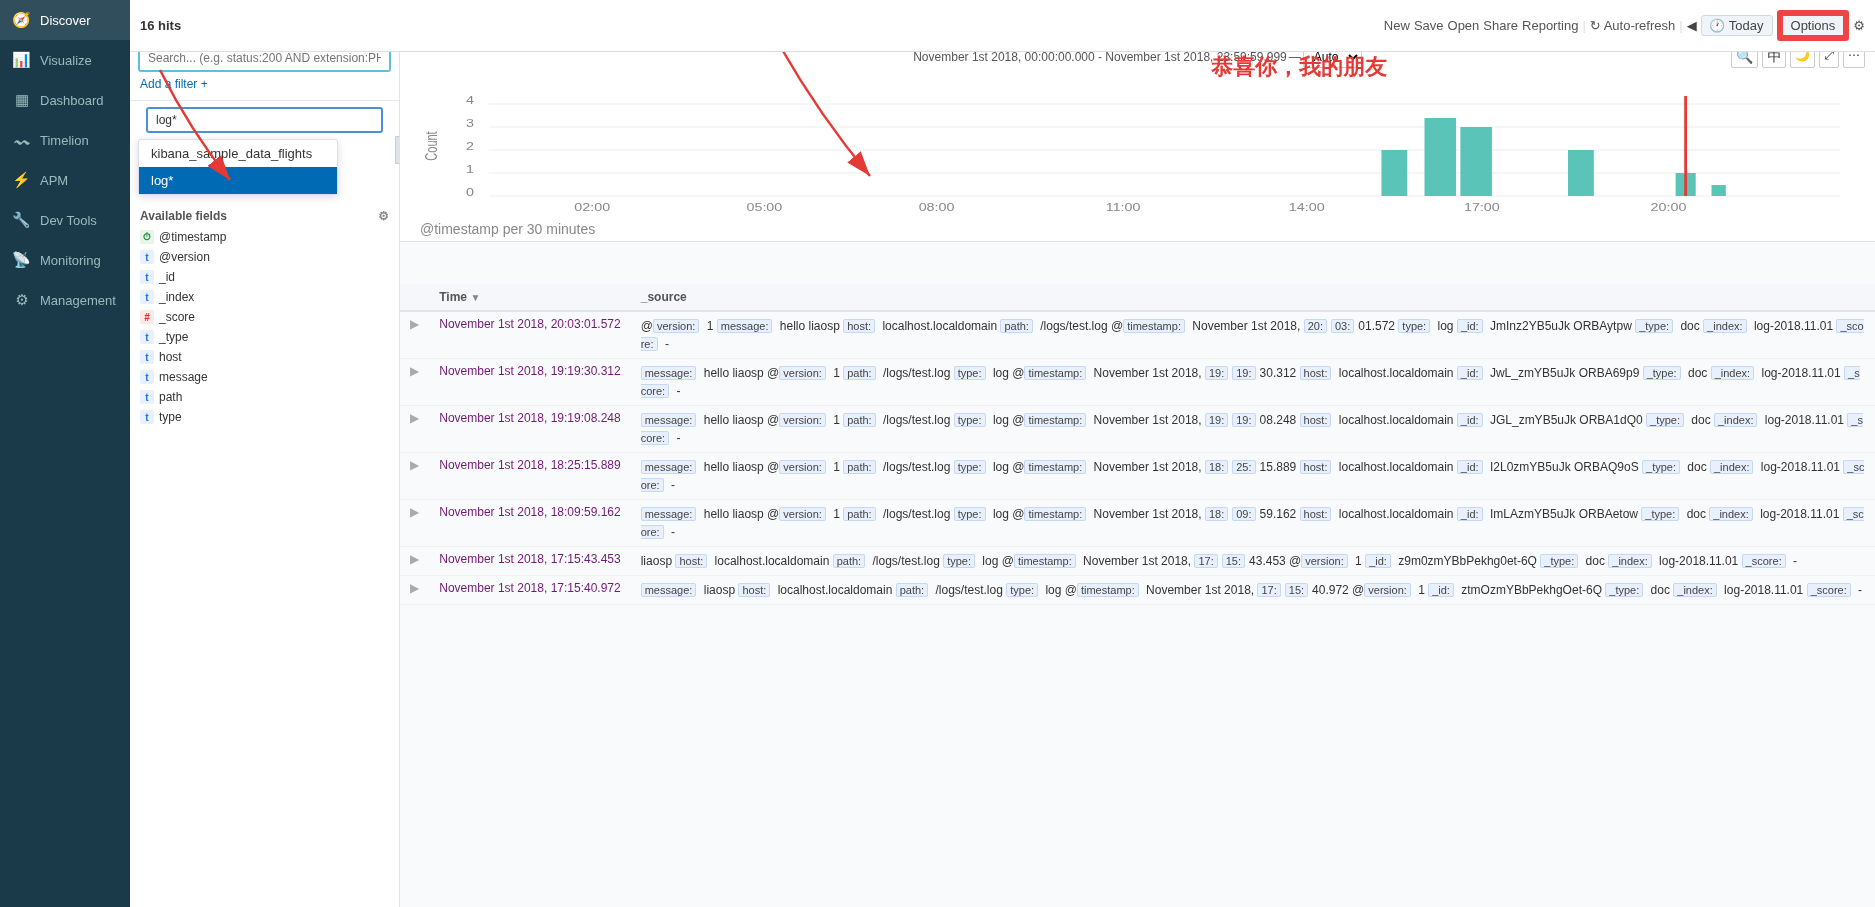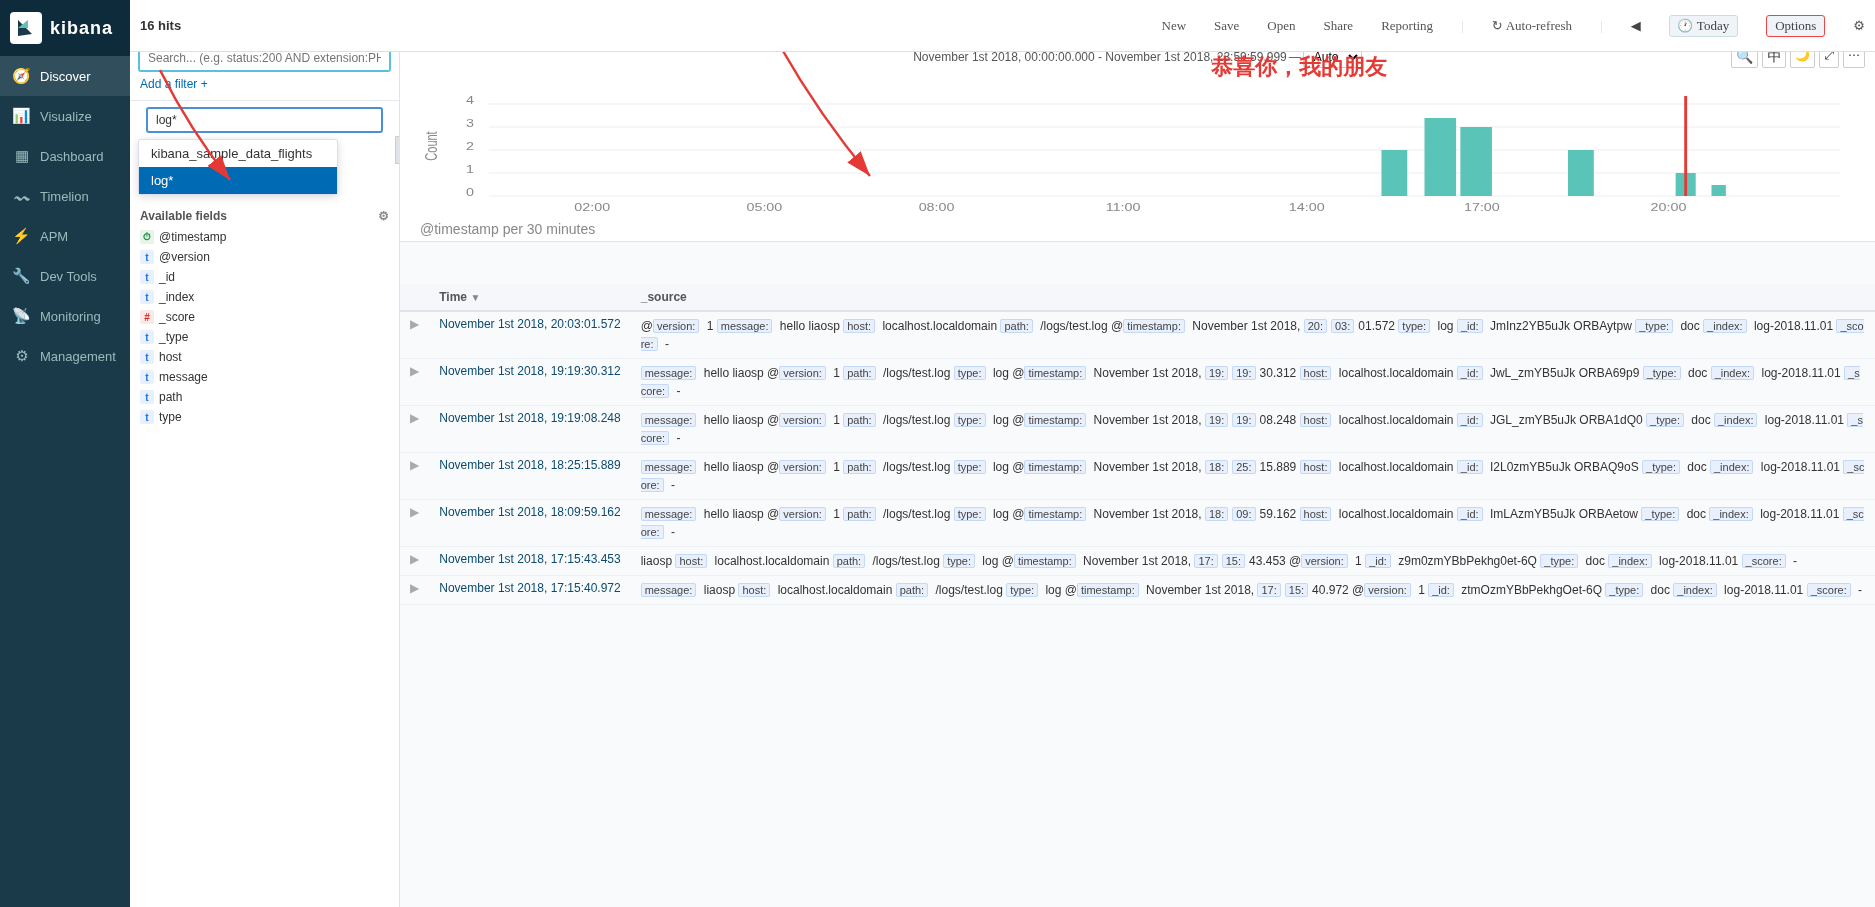--- a/index.html
+++ b/index.html
@@ -22,21 +22,21 @@
     }
     .sidebar-item.active { color: #fff; background: rgba(255,255,255,0.1); }
     .sidebar-item .nav-icon { width: 20px; height: 20px; margin-right: 8px; display: flex; align-items: center; justify-content: center; font-size: 15px; }
     .sidebar-item .nav-label { font-size: 13px; }
 
     
     .topbar {
       position: fixed; left: 130px; top: 0; right: 0; height: 52px; background: #fff; border-bottom: 1px solid #dde; display: flex; align-items: center; justify-content: space-between; padding: 0 10px; z-index: 100;
     }
     .topbar-left { display: flex; align-items: center; gap: 6px; font-size: 13px; color: #444; }
-    .topbar-right { display: flex; align-items: center; gap: 28px; font-size: 13px; color: #444; font-family: Liberation Serif, serif; }
+    .topbar-right { display: flex; align-items: center; gap: 4px; font-size: 13px; color: #444; }
     .topbar-right .tb-btn { cursor: pointer; color: #555; font-size: 13px; }
     .topbar-right .auto-refresh { display: flex; align-items: center; gap: 3px; }
     .topbar-right .today-btn { display: flex; align-items: center; gap: 3px; background: #f0f4f8; border: 1px solid #cdd; border-radius: 3px; padding: 2px 8px; cursor: pointer; }
 
     
     .main-content {
       margin-left: 130px; margin-top: 36px; display: flex; height: calc(907px - 36px); overflow: hidden;
     }
 
     
@@ -105,48 +105,39 @@
     
     .table-area { flex: 1; overflow-y: auto; padding: 0; }
 
     table.results-table { width: 100%; border-collapse: collapse; font-size: 12px; margin-top: 42px; }
     table.results-table thead th {
       background: #f5f7fa; border-bottom: 2px solid #e0e4ea; padding: 6px 10px; text-align: left; font-weight: 600; color: #555; position: sticky; top: 0; z-index: 10;
     }
     table.results-table tbody tr { border-bottom: 1px solid #edf0f5; }
     table.results-table td { padding: 5px 10px; vertical-align: top; }
     .expand-btn { color: #aaa; cursor: pointer; font-size: 12px; }
-    .time-cell { color: #0c4a6e; white-space: nowrap; min-width: 200px; }
+    .time-cell { color: #701a75; white-space: nowrap; min-width: 200px; }
     .source-cell { color: #333; word-break: break-all; line-height: 1.5; }
     .source-tag { background: #e8f0fe; border: 1px solid #c5d8f5; border-radius: 2px; padding: 0 3px; font-size: 11px; color: #444; margin-right: 4px; }
 
     
     .collapse-btn {
       position: absolute; right: -12px; top: 100px; width: 16px; height: 28px; background: #e0e4ea; border-radius: 0 4px 4px 0; display: flex; align-items: center; justify-content: center; cursor: pointer; z-index: 50; border: 1px solid #ccc;
     }
 
     .options-btn {
-      background: #f0f4f8; border: 1px solid #ef4444; border-radius: 3px; padding: 2px 8px; cursor: pointer; font-size: 13px;
+      background: #f0f4f8; border: 6px solid #ef4444; border-radius: 3px; padding: 2px 8px; cursor: pointer; font-size: 13px;
     }
 
     .toolbar-sep { color: #ddd; }
   </style>
 </head>
 <body>
 
 <div class="sidebar">
-  <div class="sidebar-logo">
-    <div class="logo-icon">
-      <svg viewBox="0 0 24 24" fill="none">
-        <path d="M4 20 L4 4 L18 18 Z" fill="#1a3a4a"></path>
-        <path d="M4 12 L14 4 L14 12 Z" fill="#5bc4b8"></path>
-      </svg>
-    </div>
-    <span class="logo-text">kibana</span>
-  </div>
 
   <div class="sidebar-item active">
     <span class="nav-icon">🧭</span>
     <span class="nav-label">Discover</span>
   </div>
   <div class="sidebar-item">
     <span class="nav-icon">📊</span>
     <span class="nav-label">Visualize</span>
   </div>
   <div class="sidebar-item">

